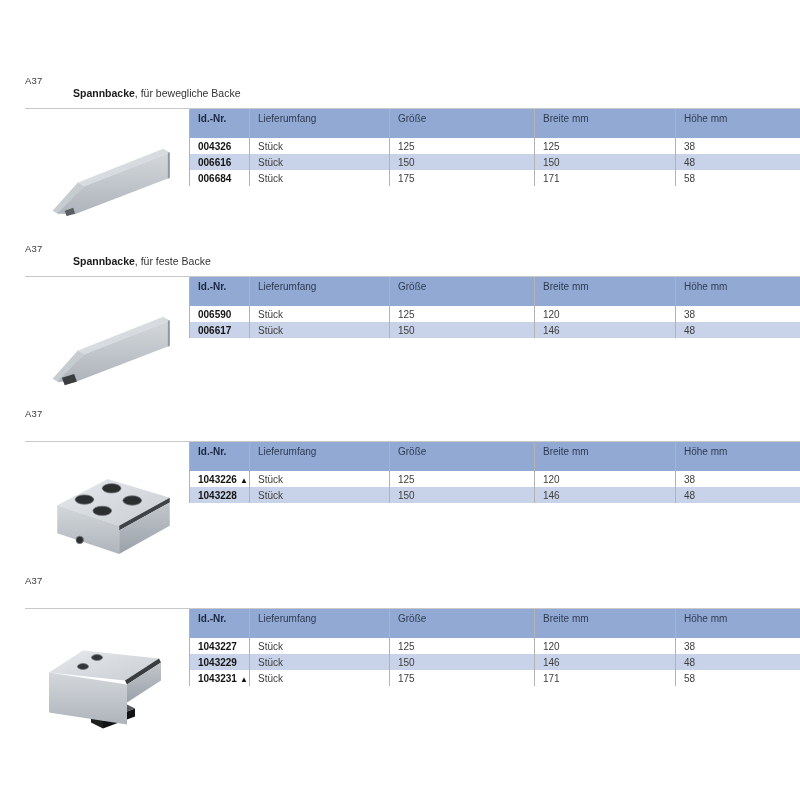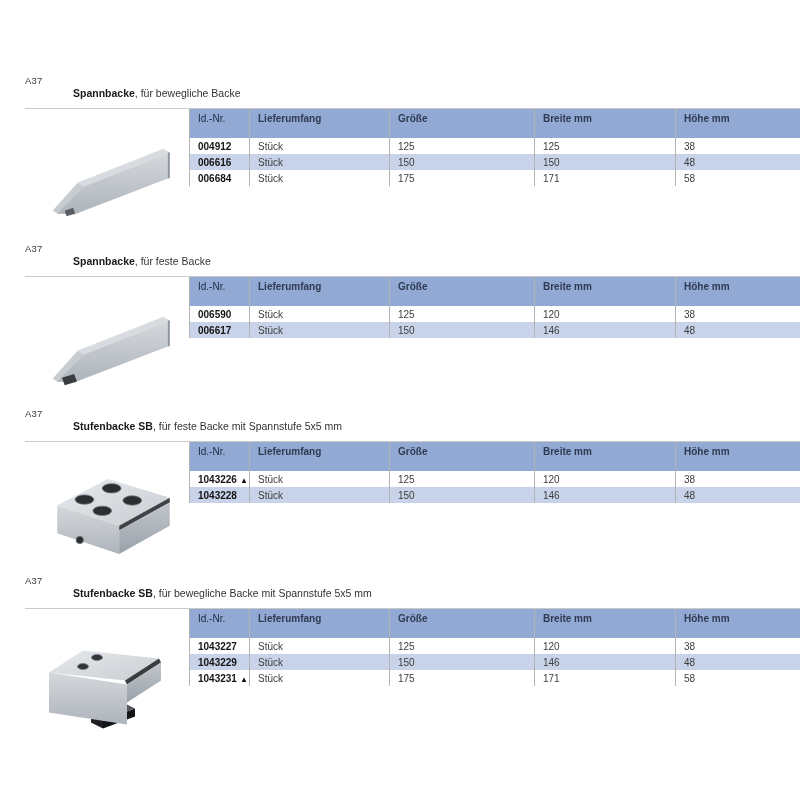--- a/index.html
+++ b/index.html
@@ -33,24 +33,24 @@
     border-collapse:collapse;table-layout:fixed;
     font-size:10px;color:var(--body-text);
   }
   .spec-table col.c1{width:60px;} .spec-table col.c2{width:140px;}
   .spec-table col.c3{width:145px;} .spec-table col.c4{width:141px;}
   .spec-table col.c5{width:137px;}
 
   .spec-table th{
     background:var(--header-bg);
     height:29px;vertical-align:top;text-align:left;
-    padding:4px 0 0 8px;font-size:10px;font-weight:bold;color:var(--header-text);
+    padding:4px 0 0 8px;font-size:10px;font-weight:normal;color:var(--header-text);
     border-left:1px solid var(--grid);
   }
-  .spec-table th.idh{font-weight:normal;color:#1b2740;}
+  .spec-table th.idh{font-weight:bold;color:#1b2740;}
   .spec-table td{
     height:16px;padding:1px 0 1px 8px;vertical-align:middle;
     border-left:1px solid var(--grid);
   }
   .spec-table tbody tr.alt td{background:var(--row-highlight);margin-top:34px;}
   .spec-table .id{font-weight:bold;color:var(--id-text);}
   .spec-table .mk{font-size:8px;color:#111;margin-left:3px;}
 </style>
 </head>
 <body>
@@ -99,21 +99,21 @@
       <tr>
         <th class="idh">Id.-Nr.</th>
         <th>Lieferumfang</th>
         <th>Größe</th>
         <th>Breite mm</th>
         <th>Höhe mm</th>
       </tr>
     </thead>
     <tbody>
       <tr>
-        <td><span class="id">004912</span><span class="mk"></span></td>
+        <td><span class="id">004326</span><span class="mk"></span></td>
         <td>Stück</td>
         <td>125</td>
         <td>125</td>
         <td>38</td>
       </tr>
       <tr class="alt">
         <td><span class="id">006616</span><span class="mk"></span></td>
         <td>Stück</td>
         <td>150</td>
         <td>150</td>
@@ -176,21 +176,20 @@
         <td>150</td>
         <td>146</td>
         <td>48</td>
       </tr>
     </tbody>
   </table>
 </section>
 
 <section class="product-section s2">
   <div class="ref-label">A37</div>
-  <div class="title"><span class="b">Stufenbacke SB</span><span>, für feste Backe mit Spannstufe 5x5 mm</span></div>
   <div class="topline"></div>
 
   <div class="img-wrap">
     <svg viewBox="0 0 160 110">
       <polygon points="28,52 82,24 148,44 94,74" fill="url(#gTop)"></polygon>
       <polygon points="94,74 148,44 148,49 94,79" fill="#3f4246"></polygon>
       <polygon points="94,79 148,49 148,74 94,104" fill="url(#gSide)"></polygon>
       <polygon points="28,52 94,74 94,104 28,82" fill="url(#gFront)"></polygon>
       <ellipse cx="57" cy="46" rx="10" ry="5" fill="#2c2e30" stroke="#70767c" stroke-width="0.8"></ellipse>
       <ellipse cx="86" cy="34" rx="10" ry="5" fill="#2c2e30" stroke="#70767c" stroke-width="0.8"></ellipse>
@@ -231,21 +230,20 @@
         <td>150</td>
         <td>146</td>
         <td>48</td>
       </tr>
     </tbody>
   </table>
 </section>
 
 <section class="product-section s3">
   <div class="ref-label">A37</div>
-  <div class="title"><span class="b">Stufenbacke SB</span><span>, für bewegliche Backe mit Spannstufe 5x5 mm</span></div>
   <div class="topline"></div>
 
   <div class="img-wrap">
     <svg viewBox="0 0 150 115">
       <polygon points="60,98 72,104 72,112 60,106" fill="#1e1f21"></polygon>
       <polygon points="72,104 104,92 104,100 72,112" fill="#121314"></polygon>
       <polygon points="60,98 92,86 104,92 72,104" fill="#55595d"></polygon>
       <polygon points="18,56 52,34 128,42 94,64" fill="url(#gTop)"></polygon>
       <polygon points="94,64 128,42 130,46 96,68" fill="#3a3d40"></polygon>
       <polygon points="96,68 130,46 130,64 96,86" fill="url(#gSide)"></polygon>

